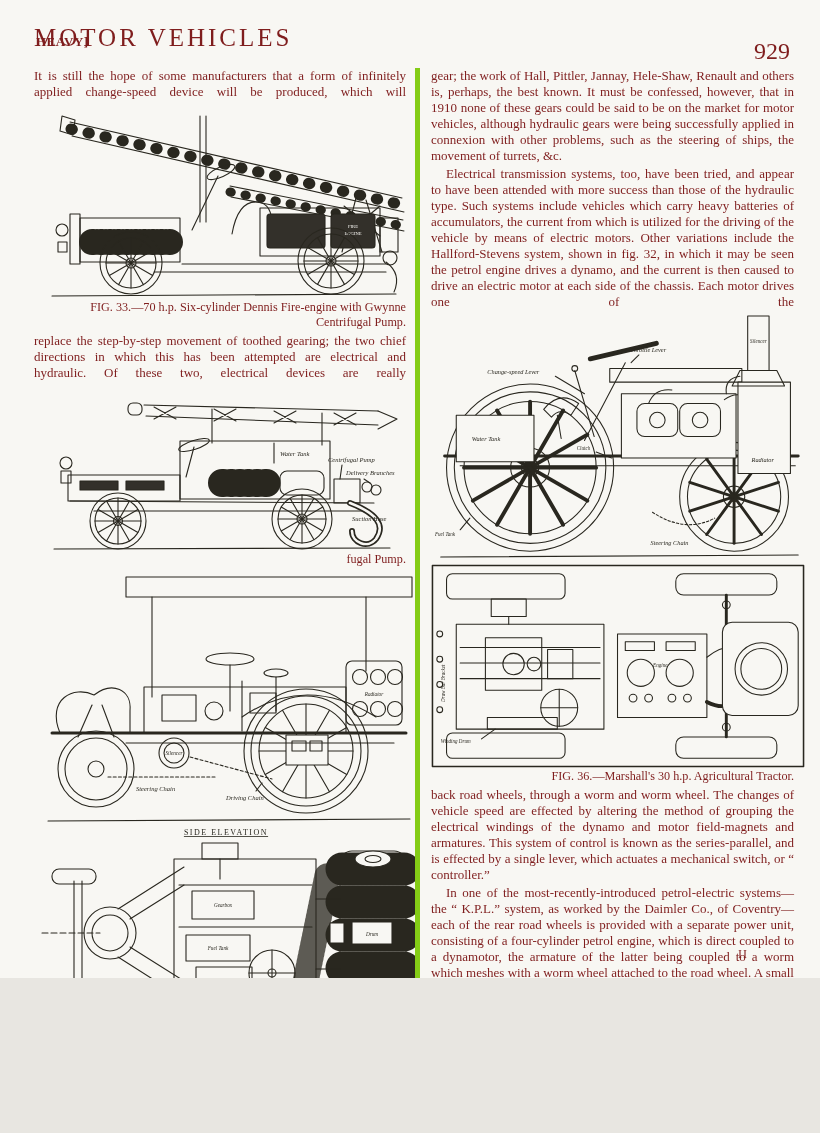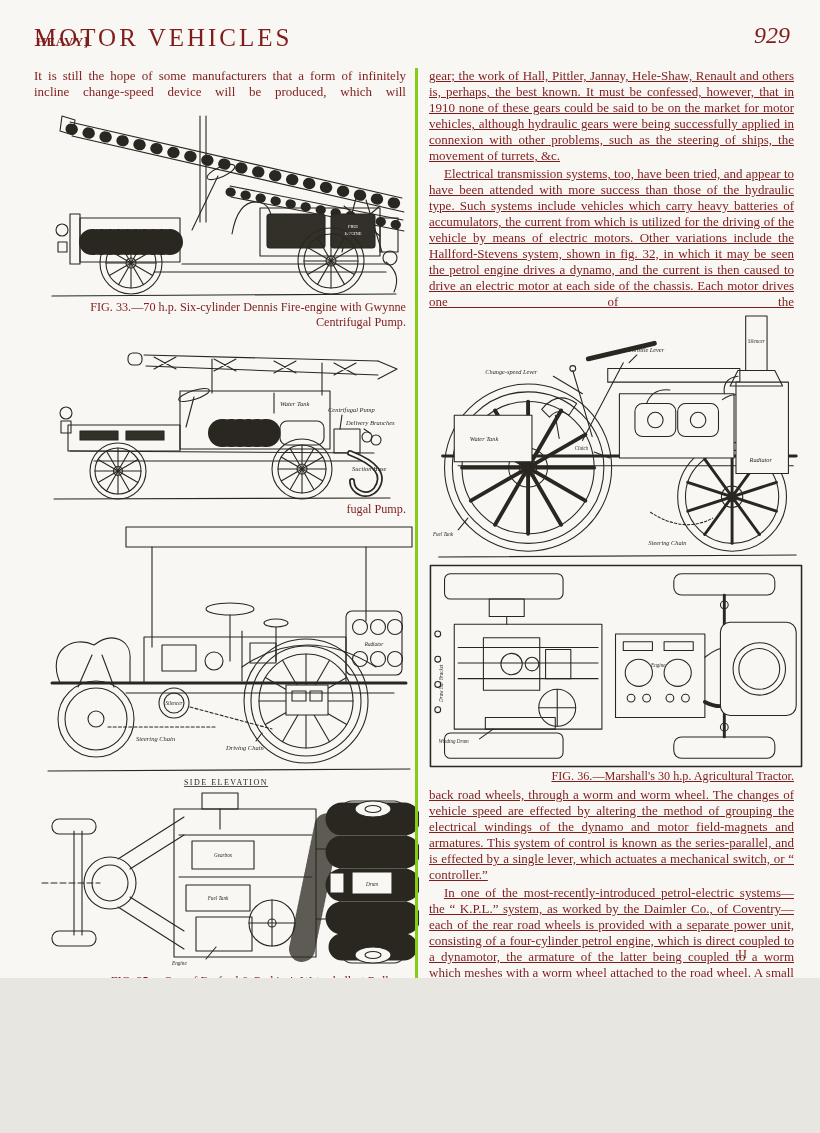--- a/index.html
+++ b/index.html
@@ -4,24 +4,24 @@
 <style>
   html,body{margin:0;padding:0;background:#e8e6e1;}
   .page{
     position:relative;width:820px;height:978px;background:#f8f7f3;
     font-family:"Liberation Serif",serif;color:#7f1d1d;overflow:hidden;
     box-sizing:border-box;padding:22px 26px 0 34px;
   }
   .hdr{position:relative;height:46px;}
   .hdr-left{position:absolute;left:2px;top:12px;font-size:13px;font-weight:bold;letter-spacing:.5px;}
   .hdr-title{position:absolute;left:0;right:0;top:2px;text-align:left;font-size:25px;letter-spacing:3px;}
-  .hdr-page{position:absolute;right:4px;top:0;font-size:24px;font-style:italic;}
+  .hdr-page{position:absolute;right:4px;top:16px;font-size:24px;}
   .cols{display:flex;align-items:flex-start;}
   .col-l{width:372px;flex:0 0 372px;}
-  .col-r{flex:1;border-left:3px solid #84cc16;margin-left:9px;padding-left:11px;min-width:0;text-decoration:underline;}
+  .col-r{flex:1;border-left:5px solid #84cc16;margin-left:9px;padding-left:11px;min-width:0;}
   p.bp{font-size:13px;line-height:1.23;text-align:justify;margin:0 0 2px 0;}
   p.bp.cont{text-align-last:justify;}
   p.bp.ind{text-indent:1.15em;}
   .figcap{font-size:12.2px;line-height:1.25;text-align:right;margin:1px 0 3px 0;}
   .figcap .l{display:block;}
   figure{margin:0;padding:0;}
   svg{display:block;}
   .ln{stroke:#29271f;fill:none;stroke-width:1.1;stroke-linecap:round;stroke-linejoin:round;}
   .lbl{font:italic 6.5px "Liberation Serif",serif;fill:#29271f;stroke:none;}
   .lbl-s{font:italic 5.2px "Liberation Serif",serif;fill:#29271f;stroke:none;}
@@ -37,21 +37,21 @@
   <div class="hdr">
     <span class="hdr-left">HEAVY]</span>
     <span class="hdr-title">MOTOR VEHICLES</span>
     <span class="hdr-page">929</span>
   </div>
 
   <div class="cols">
 
     <div class="col-l">
 
-      <p class="bp cont">It is still the hope of some manufacturers that a form of infinitely incline change-speed device will be produced, which will</p>
+      <p class="bp cont">It is still the hope of some manufacturers that a form of infinitely applied change-speed device will be produced, which will</p>
 
       <figure>
         <svg width="372" height="197" viewBox="0 0 372 197">
           <g class="ln">
 
             <line x1="36" y1="20" x2="368" y2="96"></line>
             <line x1="38" y1="34" x2="370" y2="110"></line>
             <line x1="37" y1="27" x2="369" y2="103" stroke-width="11" stroke-dasharray="1.4 16"></line>
             <path d="M28,14 l13,4 -2,15 -13,-4 z"></path>
             <line x1="196" y1="84" x2="369" y2="118"></line>
@@ -111,20 +111,21 @@
             </g>
             <line x1="18" y1="194" x2="362" y2="192"></line>
           </g>
         </svg>
         <figcaption class="figcap">
           <span class="l">FIG. 33.—70 h.p. Six-cylinder Dennis Fire-engine with Gwynne</span>
           <span class="l">Centrifugal Pump.</span>
         </figcaption>
       </figure>
 
+      <p class="bp cont">replace the step-by-step movement of toothed gearing; the two chief directions in which this has been attempted are electrical and hydraulic. Of these two, electrical devices are really</p>
 
       <figure>
         <svg width="372" height="168" viewBox="0 0 372 168">
           <g class="ln">
 
             <line x1="110" y1="22" x2="344" y2="28"></line>
               <line x1="112" y1="33" x2="344" y2="42"></line>
             <path d="M120,24 l22,12 m0,-12 l-22,12 M180,26 l22,12 m0,-12 l-22,12 M240,28 l22,12 m0,-12 l-22,12 M300,30 l22,12 m0,-12 l-22,12"></path>
             <rect x="94" y="20" width="14" height="12" rx="5"></rect>
             <path d="M344,28 l19,8 -19,10"></path>

